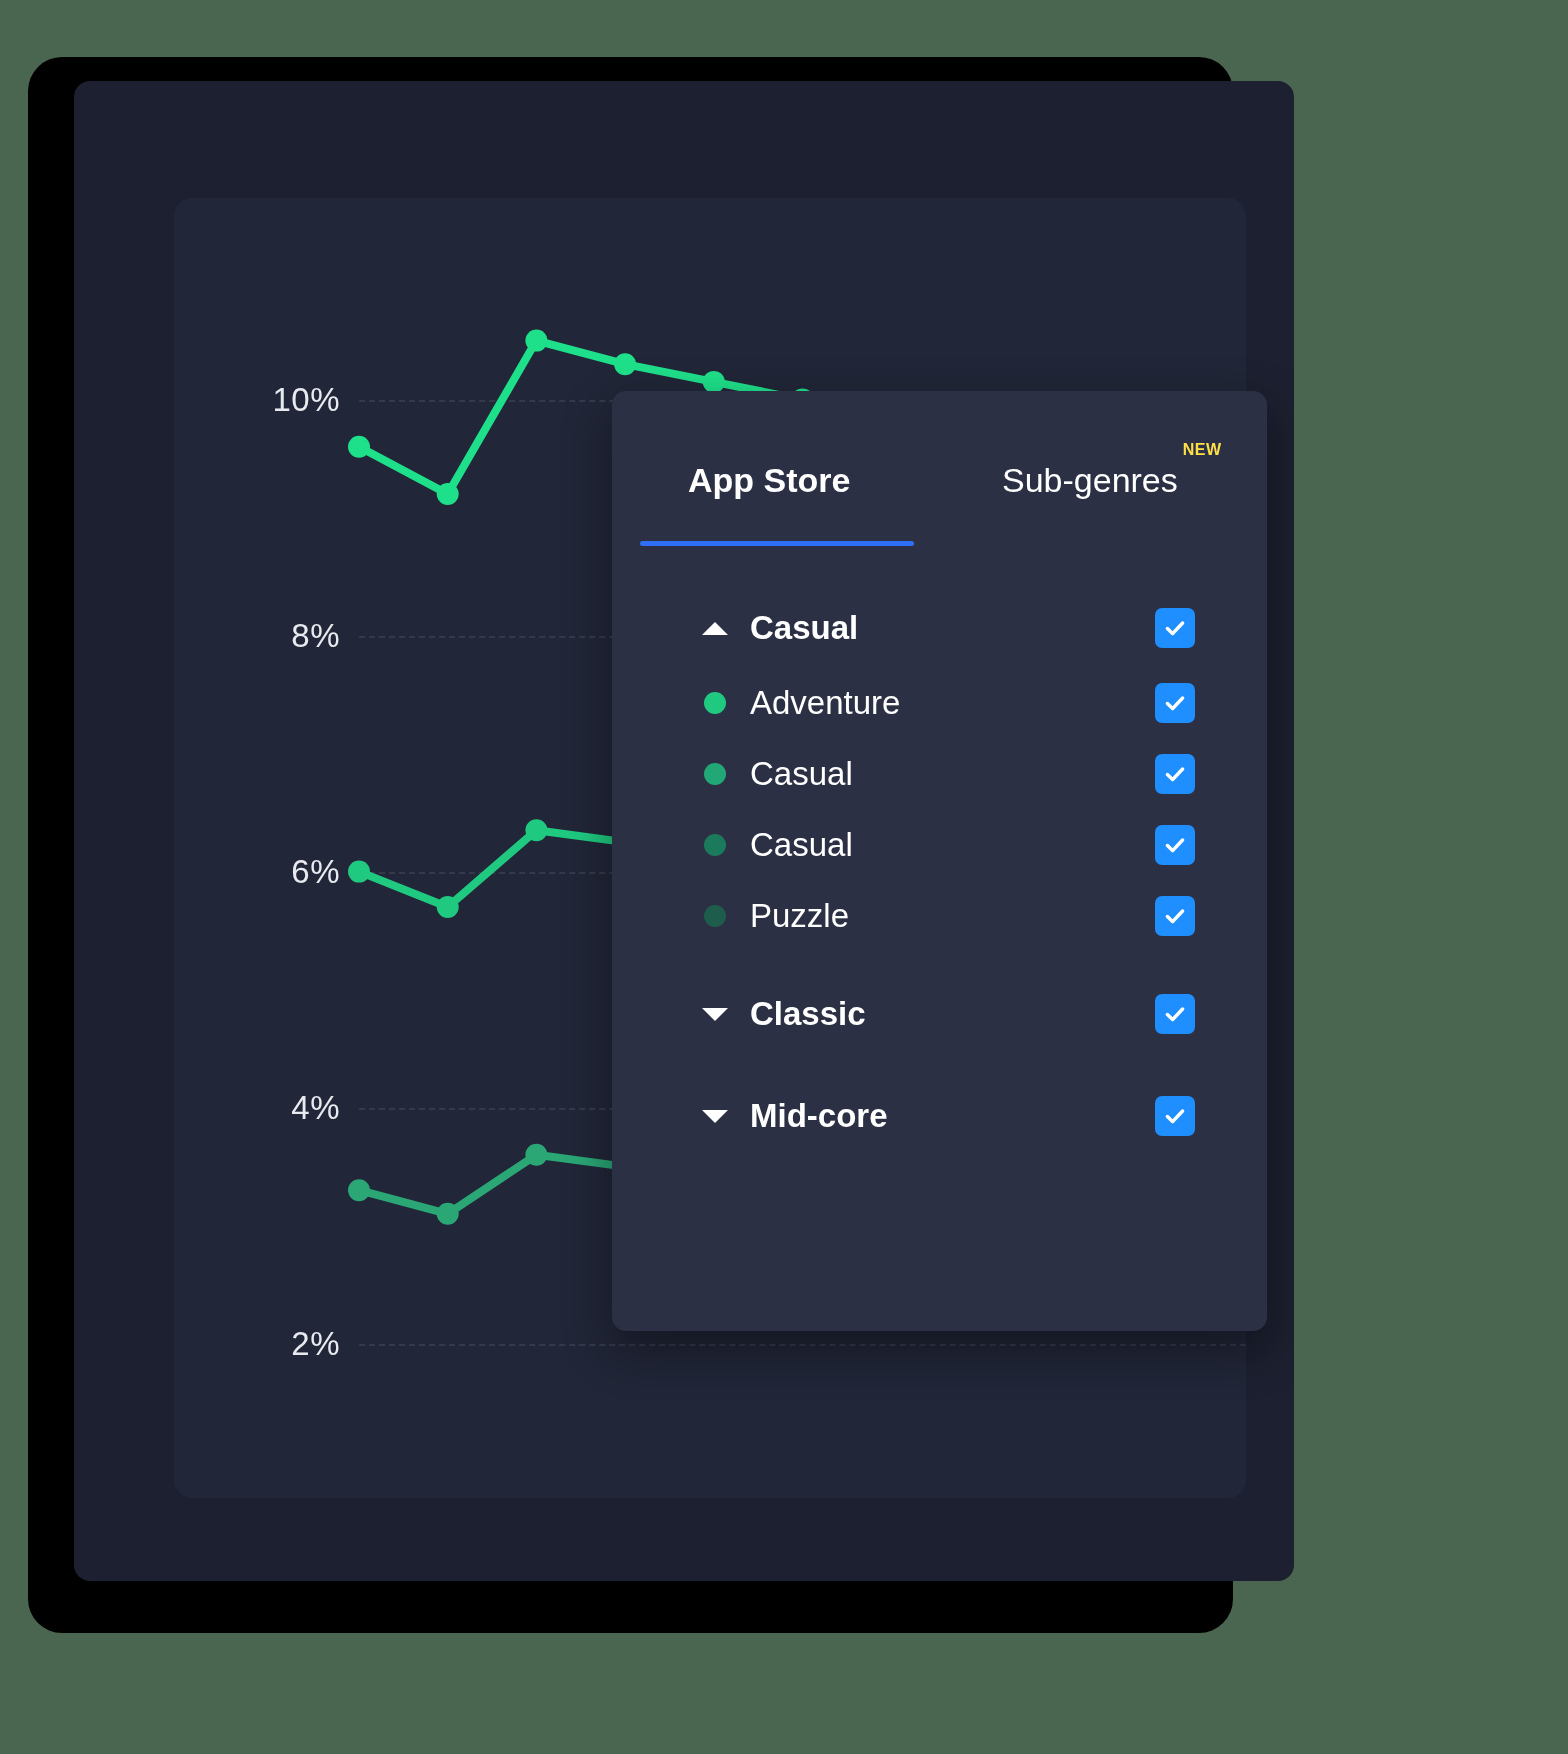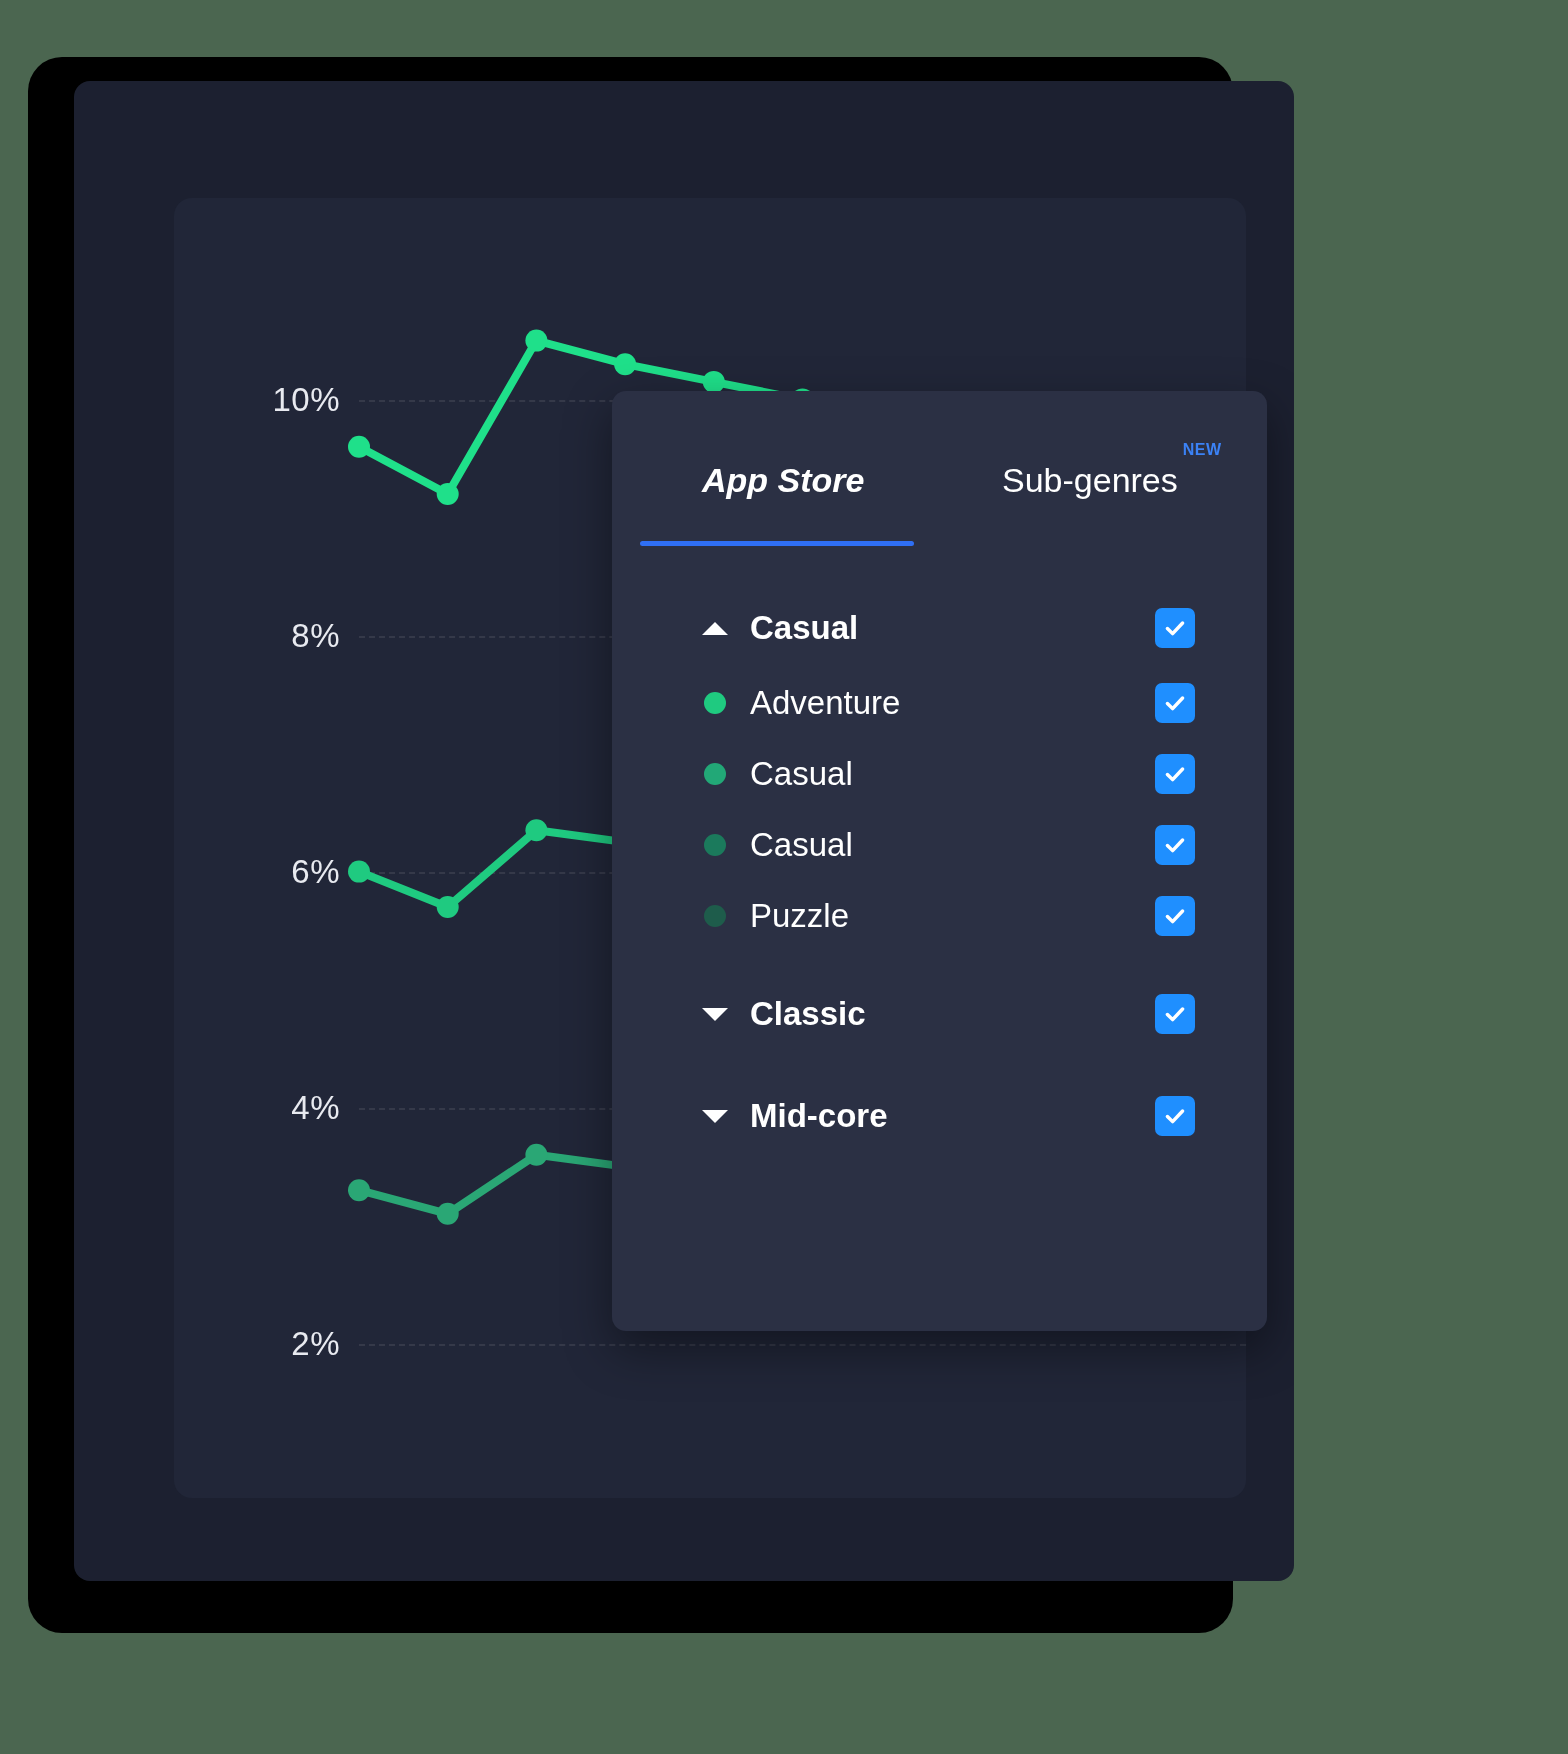--- a/index.html
+++ b/index.html
@@ -63,32 +63,32 @@
   .tabs {
     position: absolute; left: 0; top: 0; width: 100%; height: 160px;
   }
   .tab {
     position: absolute; top: 70px;
     font-size: 34px;
     color: #ffffff;
     cursor: pointer;
     white-space: nowrap;
   }
-  .tab-appstore { left: 90px; font-weight: bold; font-style: italic; }
+  .tab-appstore { left: 76px; font-weight: bold; }
   .tab-underline {
     position: absolute; left: 28px; top: 150px;
     width: 274px; height: 5px;
     background: #2f6ff5;
     border-radius: 3px;
   }
   .tab-subgenres { left: 390px; font-weight: normal; color: #ffffff; }
   .badge-new {
     position: absolute; top: -20px; right: -44px;
     font-size: 16px; font-weight: bold;
-    color: #3b82f6;
+    color: #fde047;
     letter-spacing: 0.6px;
   }
 
   
   .list { position: absolute; left: 0; top: 198px; width: 100%; margin-left: 16px; }
   .row {
     position: relative;
     height: 71px;
     display: flex;
     align-items: center;

